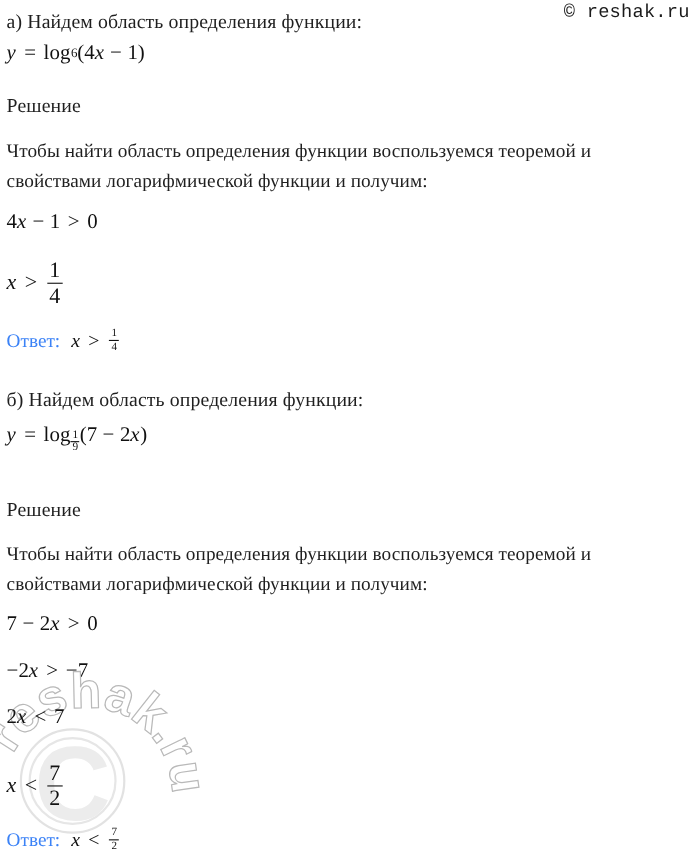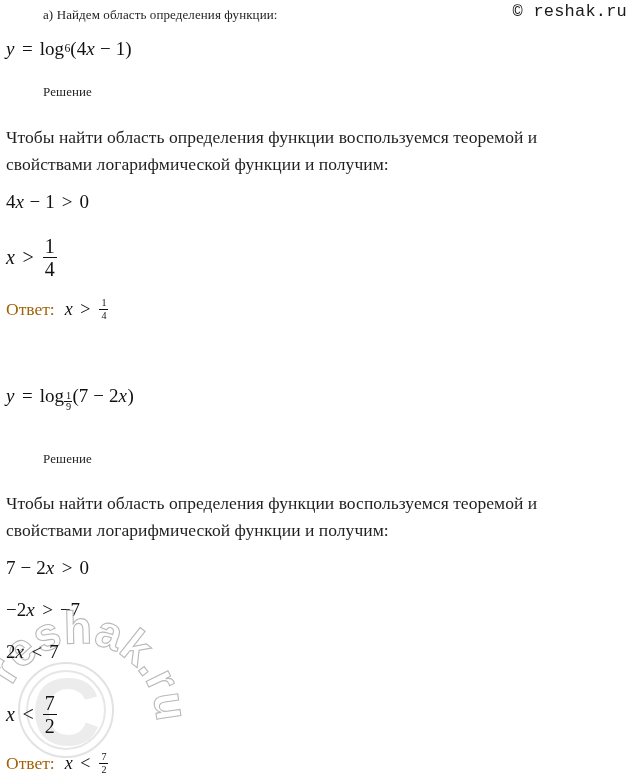--- a/index.html
+++ b/index.html
@@ -53,23 +53,22 @@
   .prose-block {
     position: absolute;
     left: 6px;
     width: 632px;
     font-size: 17.5px;
     line-height: 27px;
     color: #1f1f1f;
     letter-spacing: .05px;
   }
   .heading {
-    font-size: 13px;
+    font-size: 18px;
     color: #1f1f1f;
-    margin-left: 37px;
   }
 
   
   .math {
     font-family: "Liberation Serif", "DejaVu Serif", serif;
     font-size: 19px;
     color: #111111;
     display: inline-flex;
     align-items: center;
     white-space: nowrap;
@@ -122,21 +121,21 @@
     margin-left: .5px;
   }
   .basefrac .bar {
     display: block;
     width: 100%;
     min-width: 8px;
     height: 1.1px;
     background: #111111;
   }
 
-  .answer-label { font-size: 17.5px; color: #a16207; }
+  .answer-label { font-size: 17.5px; color: #3b82f6; }
 
   
   #watermark {
     position: absolute;
     left: 4px;
     top: 612px;
     width: 190px;
     height: 175px;
     pointer-events: none;
     z-index: 5;
@@ -220,20 +219,21 @@
       <span class="it">x</span>
       <span class="rel">&gt;</span>
       <span class="frac tiny">
         <span class="num">1</span>
         <span class="bar"></span>
         <span class="den">4</span>
       </span>
     </span>
   </div>
 
+  <div class="line prose heading" style="top:350px;">б) Найдем область определения функции:</div>
 
   <div class="line" style="top:385px;">
     <span class="math">
       <span class="it">y</span>
       <span class="rel">=</span>
       <span>log</span>
         <span class="basefrac">
         <span>1</span>
         <span class="bar"></span>
         <span>9</span>

